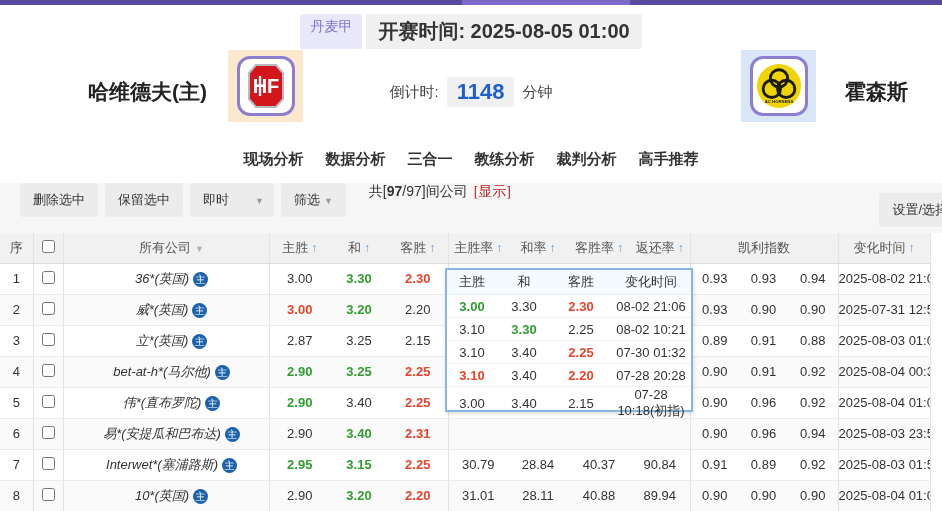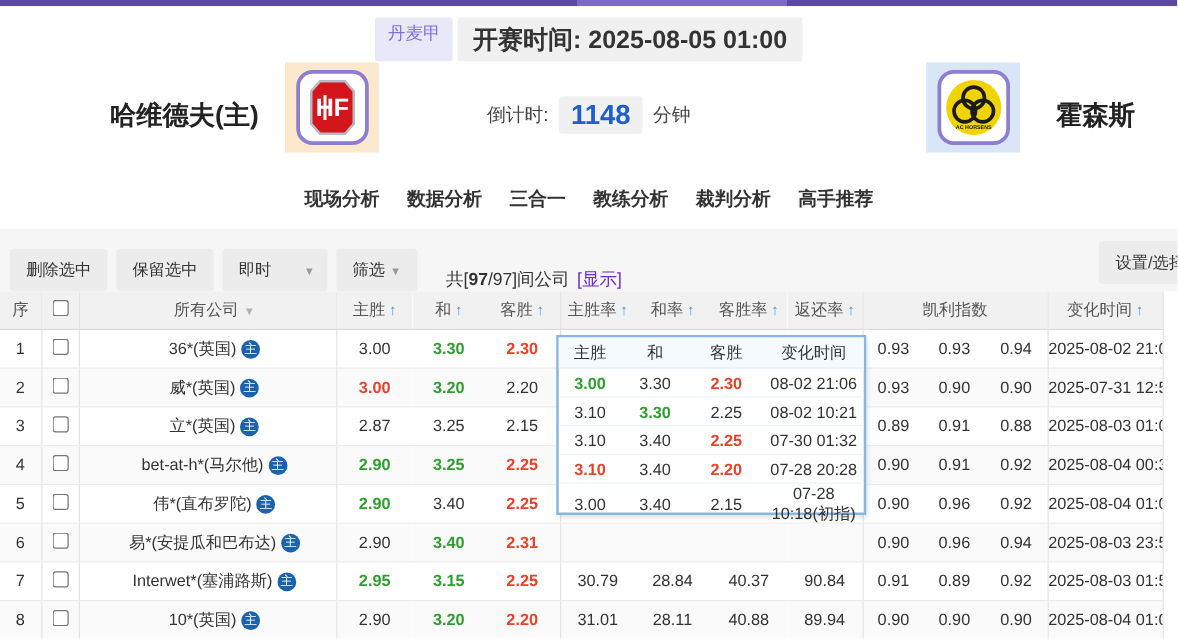--- a/index.html
+++ b/index.html
@@ -26,44 +26,44 @@
   .countdown { position:absolute; top:72px; left:0; right:0; display:flex; justify-content:center; align-items:center; gap:8px; }
   .countdown-label,.countdown-unit { font-size:15px; color:#444; }
   .countdown-value { font-size:22px; font-weight:bold; color:#1f5fc9; background:#f0f0f0; padding:2px 10px; border-radius:3px; }
 
   
   .navbar { height:48px; display:flex; align-items:center; justify-content:center; gap:22px; background:#fff; }
   .nav-tab { font-size:15px; font-weight:bold; color:#333; cursor:pointer; white-space:nowrap; }
   .nav-tab.active { background:#ea4710; color:#fff; padding:8px 17px; border-radius:18px; }
 
   
-  .toolbar { height:50px; background:#f6f6f6; display:flex; align-items:flex-end; padding:0 8px; position:relative; }
+  .toolbar { height:50px; background:#f6f6f6; display:flex; align-items:flex-start; padding:0 20px; position:relative; }
   .tool-btn { background:#ececec; border:none; color:#333; font-size:13px; padding:8px 13px; border-radius:3px; margin-right:7px; cursor:pointer; font-family:inherit; white-space:nowrap; }
   .tool-btn .dd { color:#9a9a9a; font-size:9px; margin-left:4px; }
   .tool-btn.instant { padding-right:10px; }
   .tool-btn.instant .dd { margin-left:26px; }
   .company-count { font-size:14px; color:#333; margin-left:16px; white-space:nowrap; }
   .company-count b { font-weight:bold; }
-  .show-link { color:#6d28d9; margin-left:6px; cursor:pointer; }
+  .show-link { color:#b91c1c; margin-left:6px; cursor:pointer;font-family:Liberation Serif, serif; }
   .settings-btn { position:absolute; right:-26px; top:10px; }
 
   
   table.odds { border-collapse:collapse; table-layout:fixed; width:930px; font-size:13px; color:#333; }
   table.odds th { background:#f1f1f1; font-weight:normal; color:#555; height:30px; text-align:center; border-bottom:1px solid #dcdcdc; white-space:nowrap; overflow:hidden; }
   table.odds td { height:31px; text-align:center; border-bottom:1px solid #ebebeb; white-space:nowrap; overflow:hidden; }
   .sep { border-right:1px solid #e3e3e3; }
   table.odds { border-right:1px solid #e3e3e3; }
   tbody tr:nth-child(even) td { background:#fafafa; }
   td.c-company, th.c-company { text-align:left; padding-left:11px; }
   .arrow { color:#5b9bd5; font-weight:bold; margin-left:3px; font-size:12px; }
   .dd-gray { color:#b0b0b0; font-size:9px; margin-left:4px; }
   .g { color:#2f9e2f; font-weight:bold; }
   .r { color:#e8432a; font-weight:bold; }
   .k { color:#333; font-weight:normal; }
-  .cname { cursor:pointer; }
+  .cname { cursor:pointer;font-style:italic; }
   .pbadge { display:inline-block; width:15px; height:15px; line-height:15px; background:#1b62ad; color:#fff; border-radius:50%; font-size:10px; text-align:center; margin-left:4px; vertical-align:middle; cursor:pointer; }
   input[type=checkbox] { width:13px; height:13px; cursor:pointer; }
   td.time-cell { font-size:13px; color:#333; }
 
   
   .popup { position:absolute; left:445px; top:268px; width:248px; background:#fff; border:2px solid #86b7e0; box-shadow:1px 2px 4px rgba(0,0,0,.12); z-index:5; }
   .popup-title { background:#cee2f4; height:26px; line-height:26px; text-align:center; font-size:14px; font-weight:bold; color:#333; }
   .popup-head,.popup-row { display:grid; grid-template-columns:50px 54px 60px 1fr; align-items:center; text-align:center; }
   .popup-head { height:25px; font-size:13px; color:#333; background:#f5fafe; border-bottom:1px solid #e4eef7; }
   .popup-row { height:23px; font-size:13px; border-bottom:1px solid #eef3f8; }

